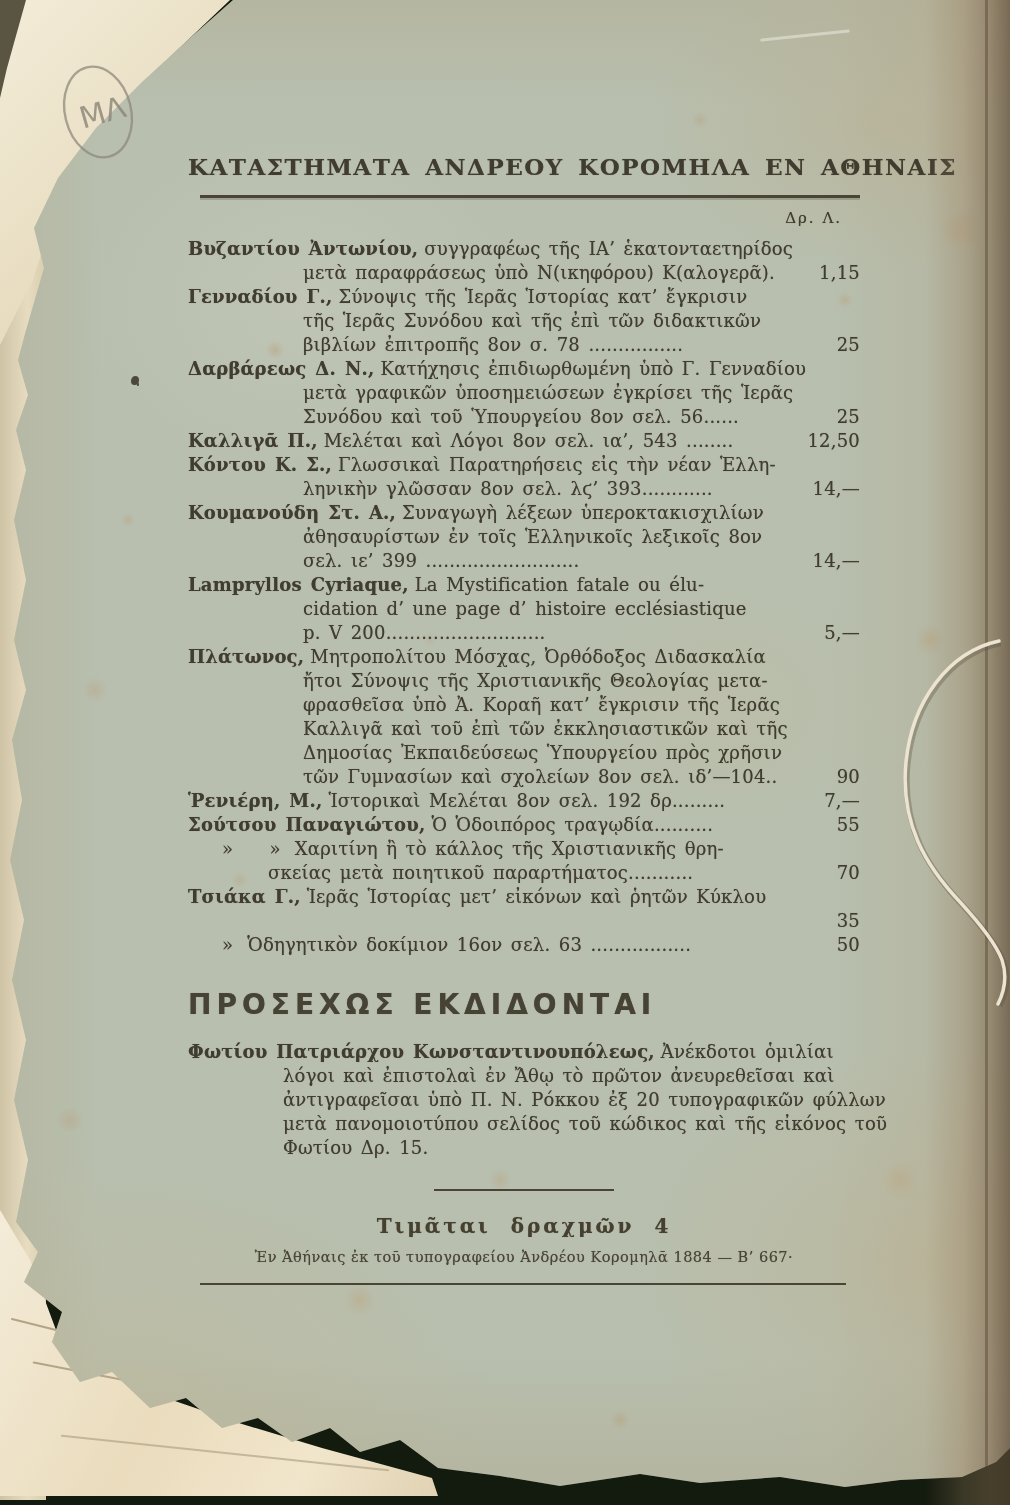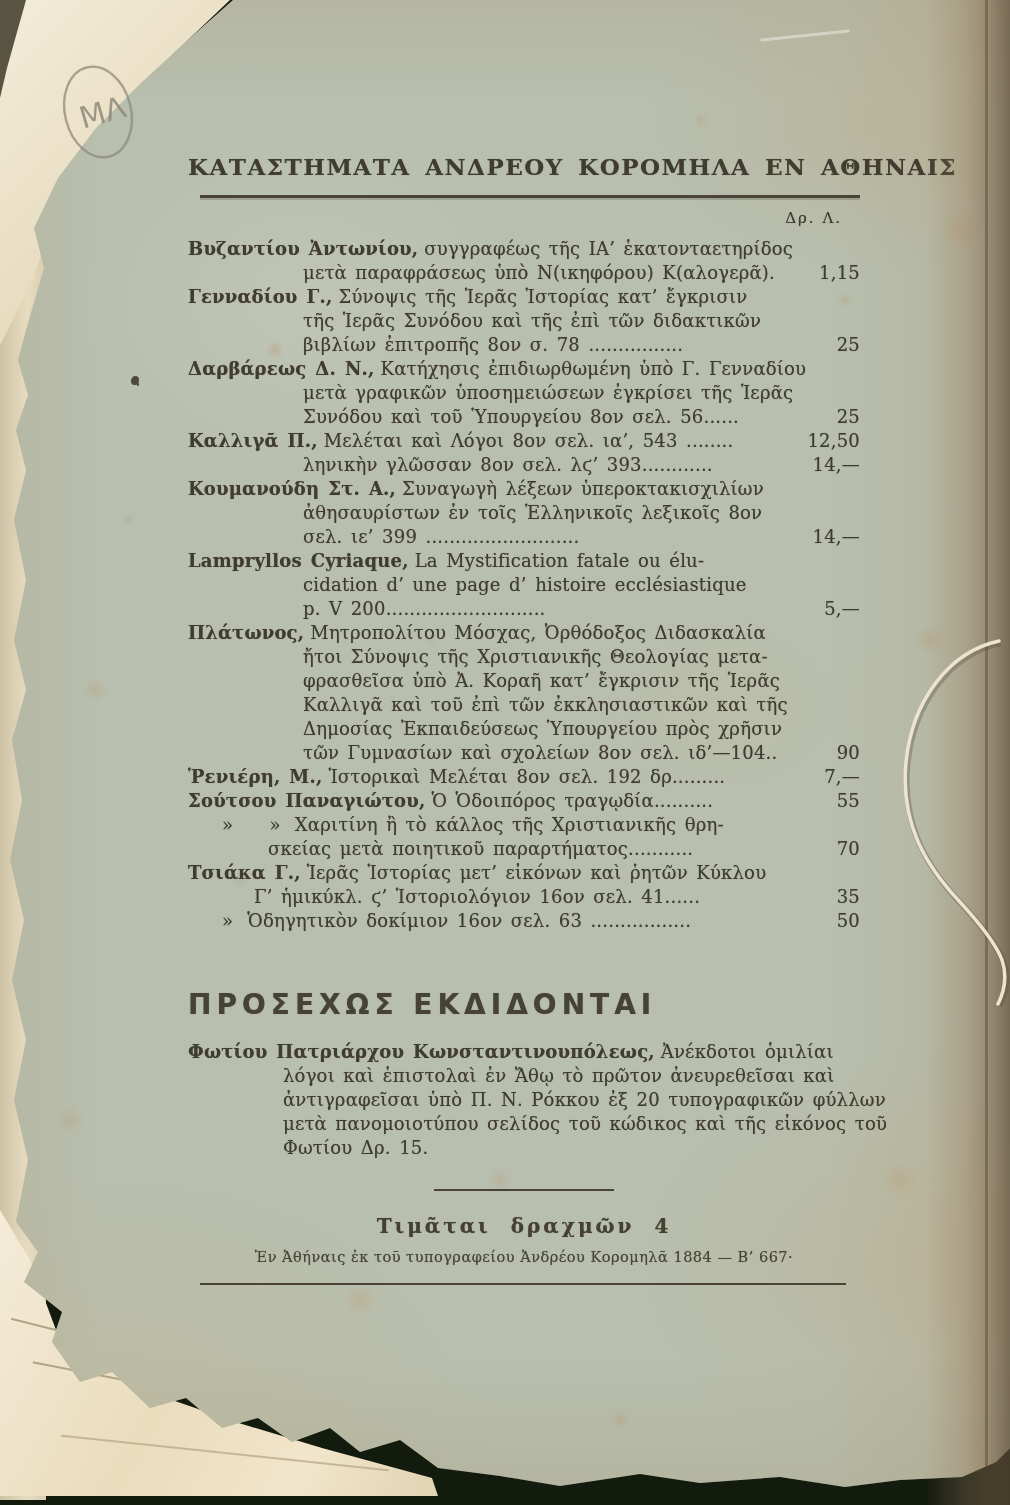--- a/index.html
+++ b/index.html
@@ -148,20 +148,21 @@
           <div class="l"><span class="author">Δαρβάρεως Δ. Ν.,</span><span>Κατήχησις ἐπιδιωρθωμένη ὑπὸ Γ. Γενναδίου</span></div>
           <div class="l ind"><span>μετὰ γραφικῶν ὑποσημειώσεων ἐγκρίσει τῆς Ἱερᾶς</span></div>
           <div class="l ind"><span>Συνόδου καὶ τοῦ Ὑπουργείου 8ον σελ. 56......</span><span class="price">25</span></div>
         </div>
 
         <div>
           <div class="l"><span class="author">Καλλιγᾶ Π.,</span><span>Μελέται καὶ Λόγοι 8ον σελ. ια’, 543 ........</span><span class="price">12,50</span></div>
         </div>
 
         <div>
+          <div class="l"><span class="author">Κόντου Κ. Σ.,</span><span>Γλωσσικαὶ Παρατηρήσεις εἰς τὴν νέαν Ἑλλη-</span></div>
           <div class="l ind"><span>ληνικὴν γλῶσσαν 8ον σελ. λϛ’ 393............</span><span class="price">14,—</span></div>
         </div>
 
         <div>
           <div class="l"><span class="author">Κουμανούδη Στ. Α.,</span><span>Συναγωγὴ λέξεων ὑπεροκτακισχιλίων</span></div>
           <div class="l ind"><span>ἀθησαυρίστων ἐν τοῖς Ἑλληνικοῖς λεξικοῖς 8ον</span></div>
           <div class="l ind"><span>σελ. ιε’ 399 ..........................</span><span class="price">14,—</span></div>
         </div>
 
         <div>
@@ -187,21 +188,21 @@
           <div class="l"><span class="author">Σούτσου Παναγιώτου,</span><span>Ὁ Ὁδοιπόρος τραγῳδία..........</span><span class="price">55</span></div>
         </div>
 
         <div>
           <div class="l"><span class="author ditto">»  »</span><span>Χαριτίνη ἢ τὸ κάλλος τῆς Χριστιανικῆς θρη-</span></div>
           <div class="l ind-md"><span>σκείας μετὰ ποιητικοῦ παραρτήματος...........</span><span class="price">70</span></div>
         </div>
 
         <div>
           <div class="l"><span class="author">Τσιάκα Γ.,</span><span>Ἱερᾶς Ἱστορίας μετ’ εἰκόνων καὶ ῥητῶν Κύκλου</span></div>
-          <div class="l ind-sm"><span>Γ’ ἡμικύκλ. ϛ’ Ἱστοριολόγιον 16ον σελ. 41......</span><span class="price">35</span></div>
+          <div class="l ind-sm"><span class="price">35</span></div>
         </div>
 
         <div>
           <div class="l"><span class="author ditto">»</span><span>Ὁδηγητικὸν δοκίμιον 16ον σελ. 63 .................</span><span class="price">50</span></div>
         </div>
       </div>
 
       <div class="abs" id="upcoming-h">ΠΡΟΣΕΧΩΣ ΕΚΔΙΔΟΝΤΑΙ</div>
 
       <div class="abs" id="upcoming-p">

